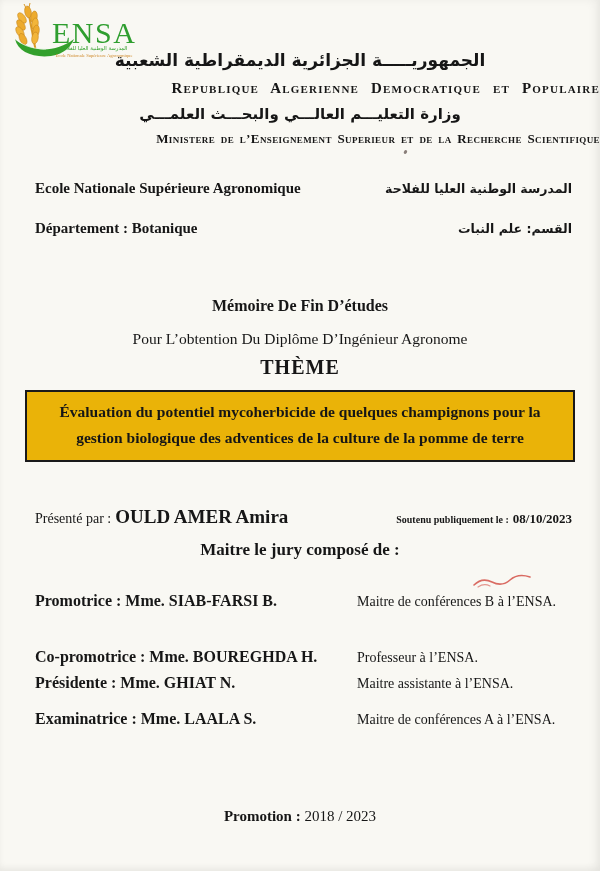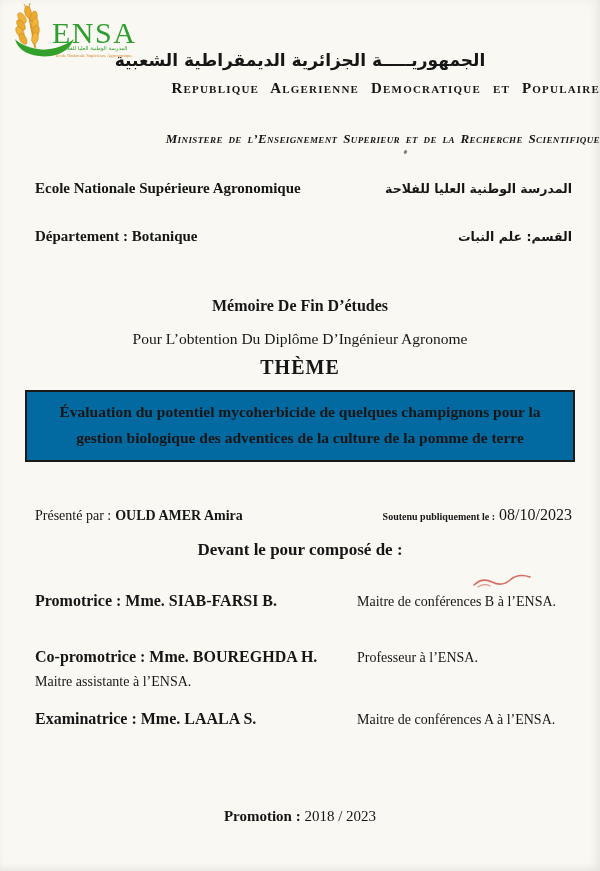--- a/index.html
+++ b/index.html
@@ -9,38 +9,38 @@
     box-shadow:inset -5px 0 8px rgba(0,0,0,0.05), inset 0 -4px 6px rgba(0,0,0,0.04);
     font-family:"Liberation Serif", serif;color:#161616;overflow:hidden;
   }
   .abs{position:absolute;}
   .ctr{left:0;right:0;text-align:center;}
   .ar{font-family:"DejaVu Sans", sans-serif;direction:rtl;unicode-bidi:isolate;}
   .sc{font-variant:small-caps;font-weight:bold;white-space:nowrap;text-align:right;}
   .republic-ar{top:50px;font-size:17px;font-weight:bold;}
   .republic-fr{top:80px;font-size:15px;letter-spacing:1.2px;word-spacing:7px;}
   .ministry-ar{top:105px;font-size:15px;font-weight:bold;}
-  .ministry-fr{top:131px;font-size:13px;letter-spacing:0.4px;word-spacing:2px;font-style:italic;}
+  .ministry-fr{top:131px;font-size:13px;letter-spacing:0.4px;word-spacing:2px;}
   .irow{left:35px;right:28px;display:flex;justify-content:space-between;align-items:baseline;}
   .irow .fr{font-weight:bold;font-size:15px;}
   .irow .ar{font-size:12.5px;font-weight:bold;}
   .memoire-heading{top:297px;font-size:16px;font-weight:bold;}
   .subtitle{top:330px;font-size:15.5px;}
   .theme-label{top:356px;font-size:20px;font-weight:bold;letter-spacing:1px;}
   .theme-box{
     top:390px;left:25px;width:550px;box-sizing:border-box;
-    border:2px solid #1a1a1a;background:#0369a1;
+    border:2px solid #1a1a1a;background:#eab308;
     padding:7px 10px 9px 10px;text-align:center;
   }
   .theme-box .tline{font-weight:bold;font-size:15.5px;line-height:26px;white-space:nowrap;}
   .prow{top:506px;left:35px;right:28px;display:flex;justify-content:space-between;align-items:baseline;}
   .plabel{font-size:14px;}
-  .pauthor{font-weight:bold;font-size:14px;}
+  .pauthor{font-weight:bold;font-size:19px;}
   .dlabel{font-weight:bold;font-size:10px;}
-  .dvalue{font-weight:normal;font-size:16px;}
+  .dvalue{font-weight:bold;font-size:13px;}
   .jury-heading{top:540px;font-size:17px;font-weight:bold;}
   .jrow{left:35px;right:24px;display:flex;align-items:baseline;}
   .jrow .jleft{width:322px;flex:0 0 322px;font-weight:bold;font-size:16px;}
   .jrow .jright{font-size:14px;}
   .jr0{top:592px;} .jr1{top:648px;} .jr2{top:674px;} .jr3{top:710px;}
   .footer{top:808px;font-size:15px;}
   .footer .flabel{font-weight:bold;}
   .pen-mark{top:574px;left:472px;width:62px;height:15px;opacity:0.8;}
   .speck{top:150px;left:404px;width:3px;height:4px;background:#5a4a44;border-radius:50% 50% 60% 40%;transform:rotate(25deg);opacity:0.7;}
   .logo{top:2px;left:8px;width:134px;height:58px;}
@@ -69,28 +69,29 @@
         <ellipse cx="27" cy="36" rx="3.2" ry="6" fill="#f2b53a" stroke="#c9881f" stroke-width="0.6" transform="rotate(10 27 36)"></ellipse>
       </g>
       <path d="M7 37 C10 50 25 56 43 54 C57 52 63 44 66 37 C53 47 35 50 22 45 C14 42 9 40 7 37 Z" fill="#33a02c"></path>
       <path d="M10 39 C16 44 26 47 38 47" stroke="#e8f5e4" stroke-width="1" fill="none" opacity="0.7"></path>
       <text x="44" y="41" font-size="30" letter-spacing="1.5" fill="#2f9e2f" font-family="Liberation Serif, serif">ENSA</text>
       <text x="86" y="48" font-size="5.4" fill="#33a02c" text-anchor="middle" font-family="DejaVu Sans, sans-serif">المدرسة الوطنية العليا للفلاحة</text>
       <text x="86" y="55" font-size="4.6" fill="#cf8a2b" text-anchor="middle" font-family="Liberation Serif, serif">Ecole Nationale Supérieure Agronomique</text>
     </svg>
   </div>
   <div class="abs ctr sc republic-fr">Republique Algerienne Democratique et Populaire</div>
+  <div class="abs ctr ar ministry-ar">وزارة التعليـــم العالـــي والبحـــث العلمـــي</div>
   <div class="abs ctr sc ministry-fr">Ministere de l’Enseignement Superieur et de la Recherche Scientifique</div>
   <div class="abs speck"></div>
 
   <div class="abs irow" style="top:180px;">
     <span class="fr">Ecole Nationale Supérieure Agronomique</span>
     <span class="ar">المدرسة الوطنية العليا للفلاحة</span>
   </div>
-  <div class="abs irow" style="top:228px;">
+  <div class="abs irow" style="top:220px;">
     <span class="fr">Département : Botanique</span>
     <span class="ar">القسم: علم النبات</span>
   </div>
 
   <div class="abs ctr memoire-heading">Mémoire De Fin D’études</div>
   <div class="abs ctr subtitle">Pour L’obtention Du Diplôme D’Ingénieur Agronome</div>
   <div class="abs ctr theme-label">THÈME</div>
 
   <div class="abs theme-box">
     <div class="tline">Évaluation du potentiel mycoherbicide de quelques champignons pour la</div>
@@ -101,31 +102,32 @@
     <span>
       <span class="plabel">Présenté par :</span>
       <span class="pauthor">OULD AMER Amira</span>
     </span>
     <span>
       <span class="dlabel">Soutenu publiquement le :</span>
       <span class="dvalue">08/10/2023</span>
     </span>
   </div>
 
-  <div class="abs ctr jury-heading">Devant le pour composé de :</div>
+  <div class="abs ctr jury-heading">Maitre le jury composé de :</div>
 
   <div class="abs jrow jr0">
     <span class="jleft">Promotrice : Mme. SIAB-FARSI B.</span>
     <span class="jright">Maitre de conférences B à l’ENSA.</span>
   </div>
   <div class="abs jrow jr1">
     <span class="jleft">Co-promotrice : Mme. BOUREGHDA H.</span>
     <span class="jright">Professeur à l’ENSA.</span>
   </div>
   <div class="abs jrow jr2">
+    <span class="jleft">Présidente : Mme. GHIAT N.</span>
     <span class="jright">Maitre assistante à l’ENSA.</span>
   </div>
   <div class="abs jrow jr3">
     <span class="jleft">Examinatrice : Mme. LAALA S.</span>
     <span class="jright">Maitre de conférences A à l’ENSA.</span>
   </div>
 
   <div class="abs pen-mark">
     <svg width="62" height="15" viewBox="0 0 62 15">
       <path d="M2 11 Q10 3 20 8 T38 6 T58 3" stroke="#d2493f" stroke-width="1.6" fill="none" stroke-linecap="round"></path>

